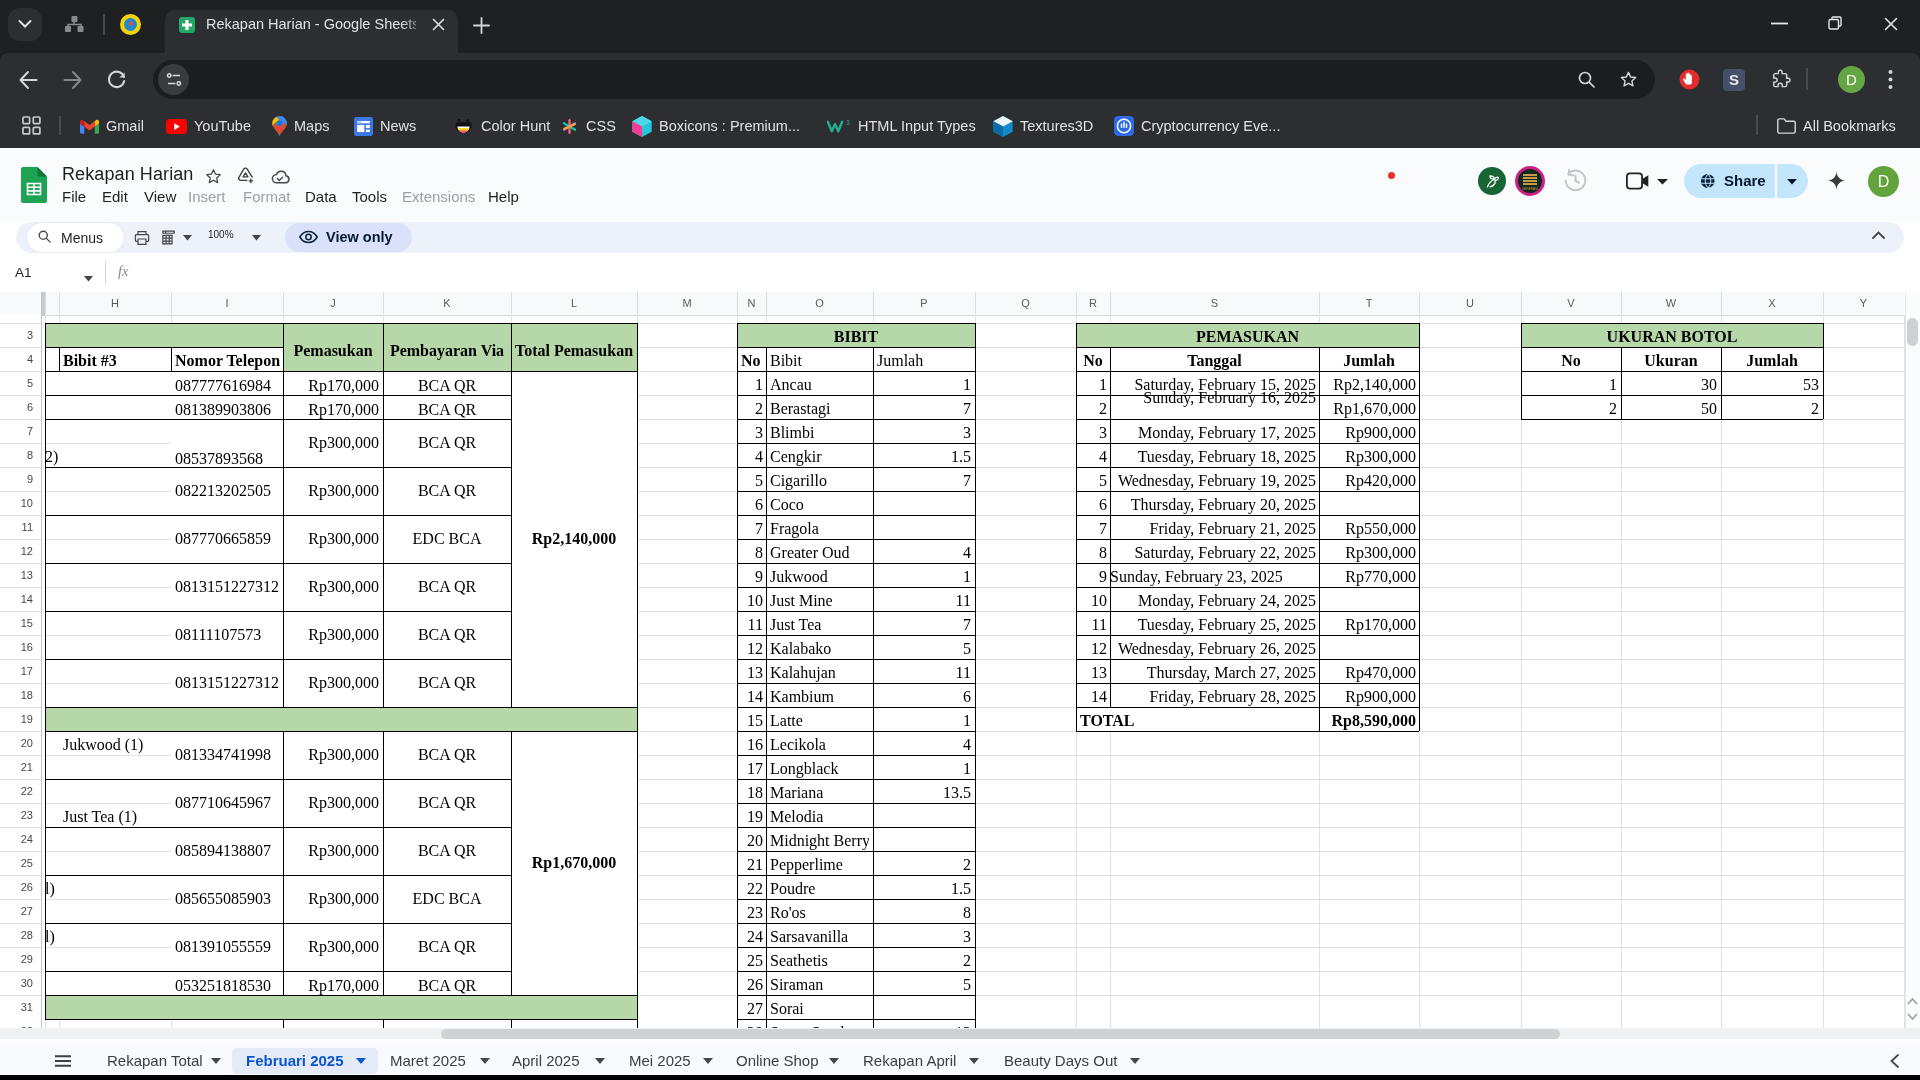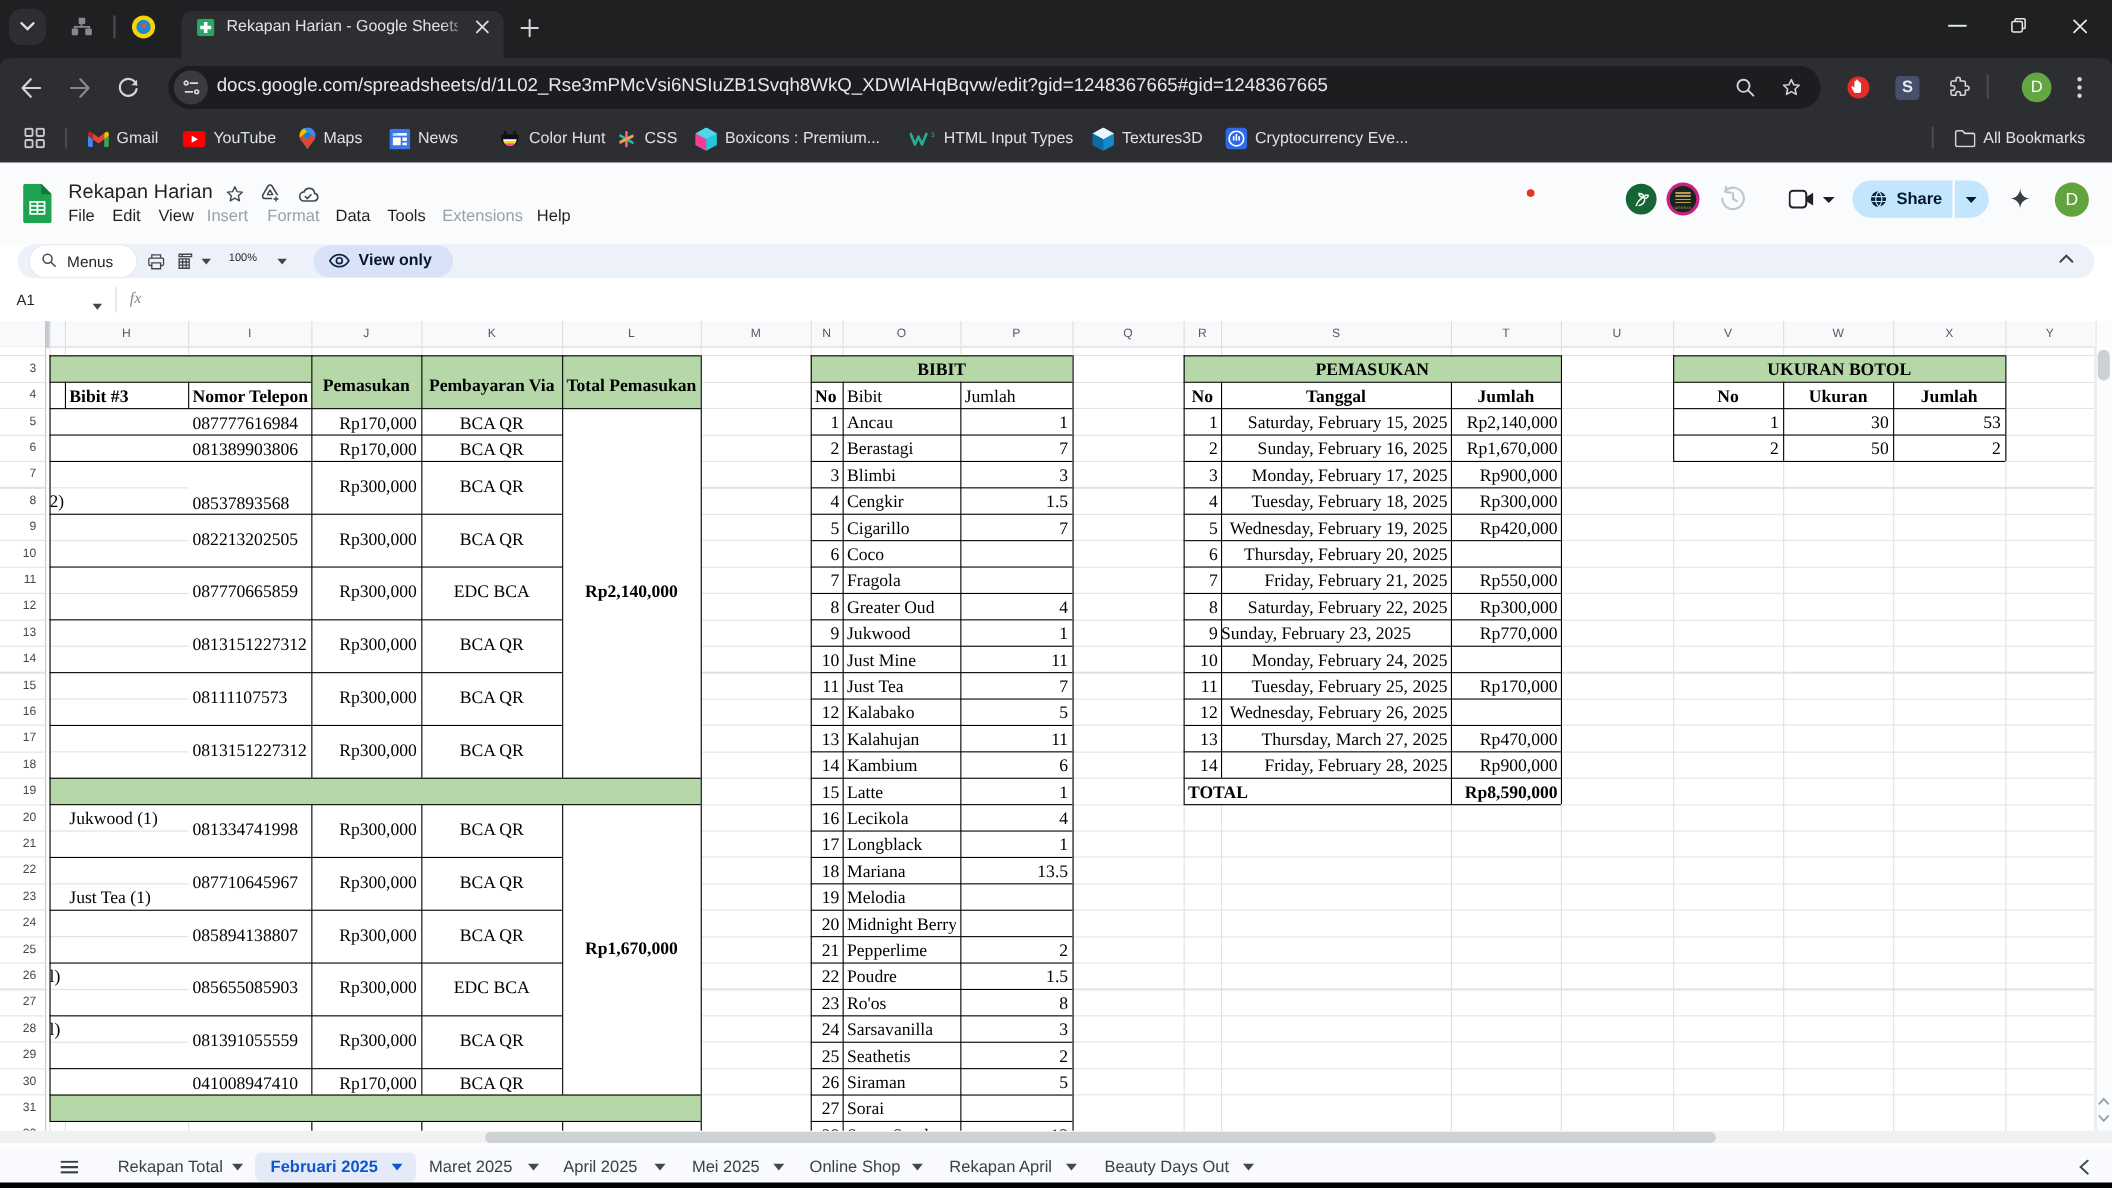--- a/index.html
+++ b/index.html
@@ -86,21 +86,20 @@
 <div class="abs" style="left:153px;top:60px;width:1502px;height:39px;background:#1c1d1f;border-radius:20px"></div>
 <div class="abs" style="left:158px;top:64px;width:31px;height:31px;background:#3a3b3e;border-radius:50%"></div>
 <svg class="abs" style="left:166px;top:72px" width="16" height="16" viewBox="0 0 16 16">
       <g stroke="#d9dbde" stroke-width="1.5" fill="none">
         <circle cx="3.2" cy="3.5" r="1.7"></circle>
         <path d="M6.5 3.5 H14"></path>
         <circle cx="12.8" cy="11.5" r="1.7"></circle>
         <path d="M9.5 11.5 H2"></path>
       </g>
     </svg>
-<div class="abs" style="left:197px;top:68px;font-size:17px;color:#e6e8eb">docs.google.com/spreadsheets/d/1L02_Rse3mPMcVsi6NSIuZB1Svqh8WkQ_XDWlAHqBqvw/edit?gid=1248367665#gid=1248367665</div>
 
 <svg class="abs" style="left:1577px;top:70px" width="19" height="19" viewBox="0 0 19 19">
       <circle cx="8" cy="8" r="5.5" stroke="#d3d5d8" stroke-width="1.7" fill="none"></circle>
       <path d="M12.2 12.2 L17 17" stroke="#d3d5d8" stroke-width="1.7" stroke-linecap="round"></path>
     </svg>
 <svg class="abs" style="left:1619px;top:70px" width="19" height="19" viewBox="0 0 24 24">
       <path d="M12 3 l2.7 5.8 6.3 .7 -4.7 4.3 1.3 6.2 -5.6-3.2 -5.6 3.2 1.3-6.2 -4.7-4.3 6.3-.7z" fill="none" stroke="#d3d5d8" stroke-width="1.8" stroke-linejoin="round"></path>
     </svg>
 
 <circle class="abs"></circle>
@@ -496,21 +495,21 @@
 <div class="cell ser" style="left:383px;top:779px;width:128px;height:48px;display:flex;align-items:center;justify-content:center">BCA QR</div>
 <div class="cell ser" style="left:175px;top:827px;width:104px;height:48px;display:flex;align-items:center">085894138807</div>
 <div class="cell ser" style="left:287px;top:827px;width:92px;height:48px;display:flex;align-items:center;justify-content:flex-end">Rp300,000</div>
 <div class="cell ser" style="left:383px;top:827px;width:128px;height:48px;display:flex;align-items:center;justify-content:center">BCA QR</div>
 <div class="cell ser" style="left:175px;top:875px;width:104px;height:48px;display:flex;align-items:center">085655085903</div>
 <div class="cell ser" style="left:287px;top:875px;width:92px;height:48px;display:flex;align-items:center;justify-content:flex-end">Rp300,000</div>
 <div class="cell ser" style="left:383px;top:875px;width:128px;height:48px;display:flex;align-items:center;justify-content:center">EDC BCA</div>
 <div class="cell ser" style="left:175px;top:923px;width:104px;height:48px;display:flex;align-items:center">081391055559</div>
 <div class="cell ser" style="left:287px;top:923px;width:92px;height:48px;display:flex;align-items:center;justify-content:flex-end">Rp300,000</div>
 <div class="cell ser" style="left:383px;top:923px;width:128px;height:48px;display:flex;align-items:center;justify-content:center">BCA QR</div>
-<div class="cell ser" style="left:175px;top:971px;width:104px;height:24px;padding-top:3px;display:flex;align-items:center">041008947410</div>
+<div class="cell ser" style="left:175px;top:971px;width:104px;height:24px;padding-top:3px;display:flex;align-items:center">053251818530</div>
 <div class="cell ser" style="left:287px;top:971px;width:92px;height:24px;padding-top:3px;display:flex;align-items:center;justify-content:flex-end">Rp170,000</div>
 <div class="cell ser" style="left:383px;top:971px;width:128px;height:24px;padding-top:3px;display:flex;align-items:center;justify-content:center">BCA QR</div>
 <div class="cell ser" style="left:63px;top:731px;width:106px;height:24px;line-height:28px">Jukwood (1)</div>
 <div class="cell ser" style="left:63px;top:803px;width:106px;height:24px;line-height:28px">Just Tea (1)</div>
 <div class="cell ser" style="left:45px;top:443px;width:13px;height:24px;line-height:28px">2)</div>
 <div class="cell ser" style="left:45px;top:875px;width:13px;height:24px;line-height:28px">l)</div>
 <div class="cell ser" style="left:45px;top:923px;width:13px;height:24px;line-height:28px">l)</div>
 <div class="cell ser b" style="left:511px;top:371px;width:126px;height:336px;display:flex;align-items:center;justify-content:center">Rp2,140,000</div>
 <div class="cell ser b" style="left:511px;top:731px;width:126px;height:264px;display:flex;align-items:center;justify-content:center">Rp1,670,000</div>
 <div class="bhl" style="left:45px;top:323px;width:592px"></div>
@@ -668,21 +667,21 @@
 <div class="abs" style="left:1076px;top:323px;width:343px;height:408px;background:#fff"></div>
 <div class="abs" style="left:1076px;top:323px;width:343px;height:24px;background:#b6d7a8"></div>
 <div class="cell ser b" style="left:1076px;top:323px;width:343px;height:24px;line-height:28px;text-align:center">PEMASUKAN</div>
 <div class="cell ser b" style="left:1076px;top:347px;width:34px;height:24px;line-height:28px;text-align:center">No</div>
 <div class="cell ser b" style="left:1110px;top:347px;width:209px;height:24px;line-height:28px;text-align:center">Tanggal</div>
 <div class="cell ser b" style="left:1319px;top:347px;width:100px;height:24px;line-height:28px;text-align:center">Jumlah</div>
 <div class="cell ser" style="left:1076px;top:371px;width:31px;height:24px;line-height:28px;text-align:right">1</div>
 <div class="cell ser" style="left:1110px;top:371px;width:206px;height:24px;line-height:28px;text-align:right">Saturday, February 15, 2025</div>
 <div class="cell ser" style="left:1319px;top:371px;width:97px;height:24px;line-height:28px;text-align:right">Rp2,140,000</div>
 <div class="cell ser" style="left:1076px;top:395px;width:31px;height:24px;line-height:28px;text-align:right">2</div>
-<div class="cell ser" style="left:1110px;top:395px;width:206px;height:24px;line-height:28px;text-align:right">Sunday, February 16, 2025</div>
+<div class="cell ser" style="left:1110px;top:384px;width:206px;height:24px;line-height:28px;text-align:right">Sunday, February 16, 2025</div>
 <div class="cell ser" style="left:1319px;top:395px;width:97px;height:24px;line-height:28px;text-align:right">Rp1,670,000</div>
 <div class="cell ser" style="left:1076px;top:419px;width:31px;height:24px;line-height:28px;text-align:right">3</div>
 <div class="cell ser" style="left:1110px;top:419px;width:206px;height:24px;line-height:28px;text-align:right">Monday, February 17, 2025</div>
 <div class="cell ser" style="left:1319px;top:419px;width:97px;height:24px;line-height:28px;text-align:right">Rp900,000</div>
 <div class="cell ser" style="left:1076px;top:443px;width:31px;height:24px;line-height:28px;text-align:right">4</div>
 <div class="cell ser" style="left:1110px;top:443px;width:206px;height:24px;line-height:28px;text-align:right">Tuesday, February 18, 2025</div>
 <div class="cell ser" style="left:1319px;top:443px;width:97px;height:24px;line-height:28px;text-align:right">Rp300,000</div>
 <div class="cell ser" style="left:1076px;top:467px;width:31px;height:24px;line-height:28px;text-align:right">5</div>
 <div class="cell ser" style="left:1110px;top:467px;width:206px;height:24px;line-height:28px;text-align:right">Wednesday, February 19, 2025</div>
 <div class="cell ser" style="left:1319px;top:467px;width:97px;height:24px;line-height:28px;text-align:right">Rp420,000</div>

